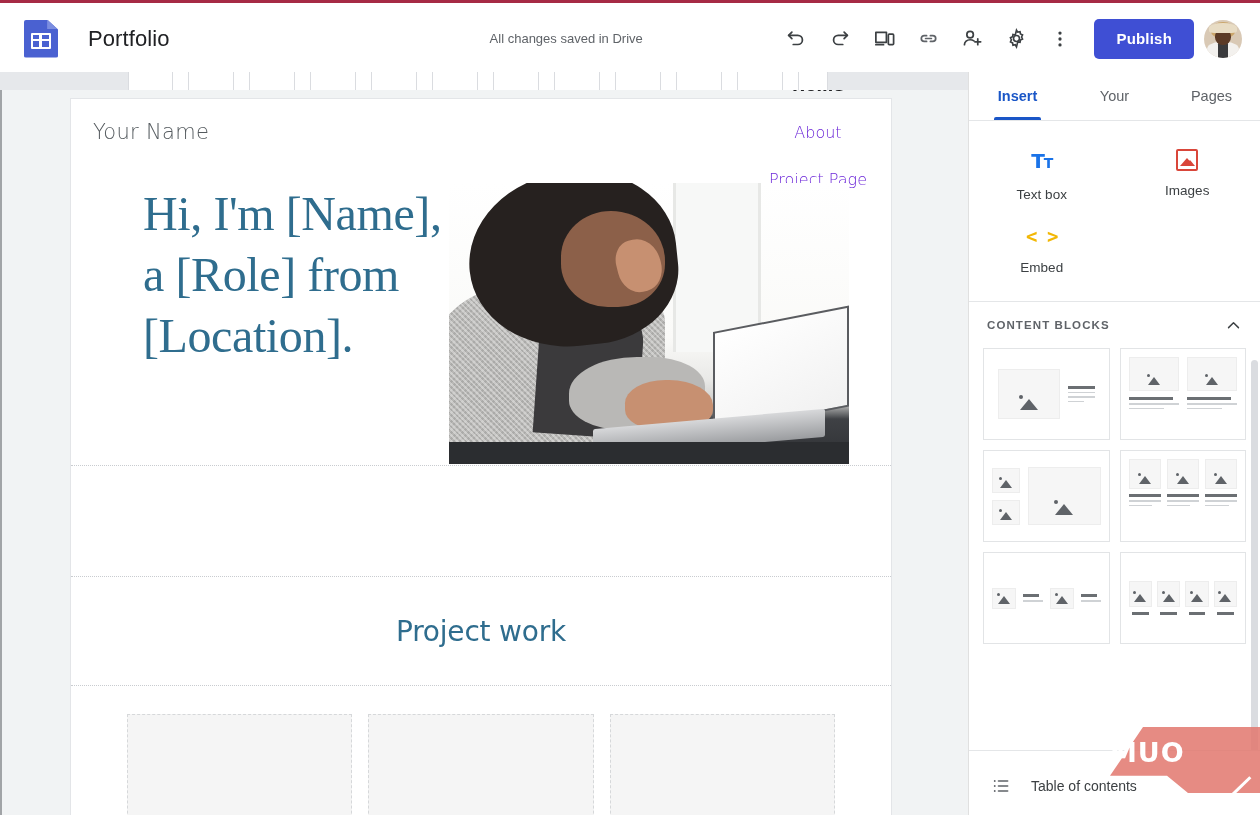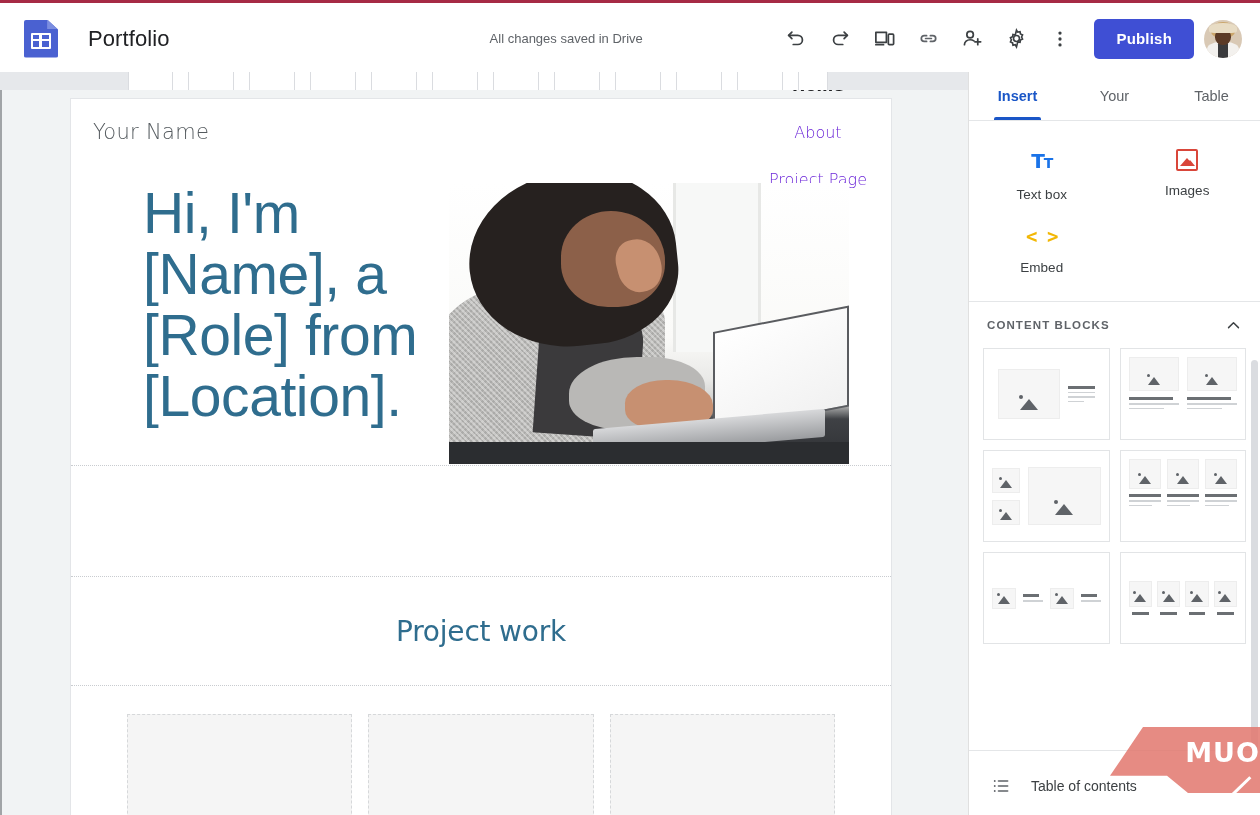--- a/index.html
+++ b/index.html
@@ -138,23 +138,23 @@
     white-space: nowrap;
   }
   .site-nav-link.active { color: #202124; font-weight: bold; }
 
   
   .hero {
     display: flex; align-items: flex-start; padding: 18px 62px 0 72px;
     min-height: 300px;
   }
   .hero-heading {
-    font-family: Liberation Sans, sans-serif;
+    font-family: Liberation Serif, serif;
     font-weight: 300;
-    font-size: 57px; line-height: 61px; color: #2f6d8e;
+    font-size: 48px; line-height: 61px; color: #2f6d8e;
     width: 300px; flex: none; letter-spacing: -.4px;
   }
   .hero-image {
     margin-left: 6px; width: 400px; height: 281px; flex: none;
     position: relative; overflow: hidden; background: #f0f0ee;
   }
   .hero-image .bg {
     position: absolute; inset: 0;
     background:
       linear-gradient(180deg,#ffffff 0%, #fafaf8 55%, #e9e9e7 70%, #cfcfcd 78%, #3f4145 84%, #2e3033 100%);
@@ -346,21 +346,21 @@
     position: absolute; right: 0px; bottom: 22px;
     width: 150px; height: 66px; pointer-events: none;
   }
   .muo-shape {
     position: absolute; inset: 0;
     background: #e2786f; opacity: .86;
     clip-path: polygon(22% 0, 100% 0, 100% 100%, 52% 100%, 38% 74%, 0 74%);
   }
   .muo-text {
     position: absolute; left: 0; right: 0; top: 10px;
-    text-align: right; color: #ffffff;
+    text-align: left; color: #ffffff;
     font-family: "DejaVu Sans", sans-serif;
     font-size: 27px; font-weight: bold; letter-spacing: 1px;
   }
   .muo-slash {
     position: absolute; right: 14px; bottom: 2px; width: 26px; height: 26px;
     border-bottom: 3px solid #ffffff;
     transform: rotate(-44deg);
   }
 </style>
 </head>
@@ -529,21 +529,21 @@
       </div>
 
     </div>
   </div>
 
   <div class="sidebar">
 
     <div class="tabs">
       <div class="tab active">Insert</div>
       <div class="tab">Your</div>
-      <div class="tab">Table</div>
+      <div class="tab">Pages</div>
     </div>
     <div class="sidebar-divider"></div>
 
     <div class="insert-grid">
 
       <div class="insert-item">
         <span class="ic-textbox">T<span style="font-size:14px">T</span></span>
         <span class="insert-label">Text box</span>
       </div>
 

